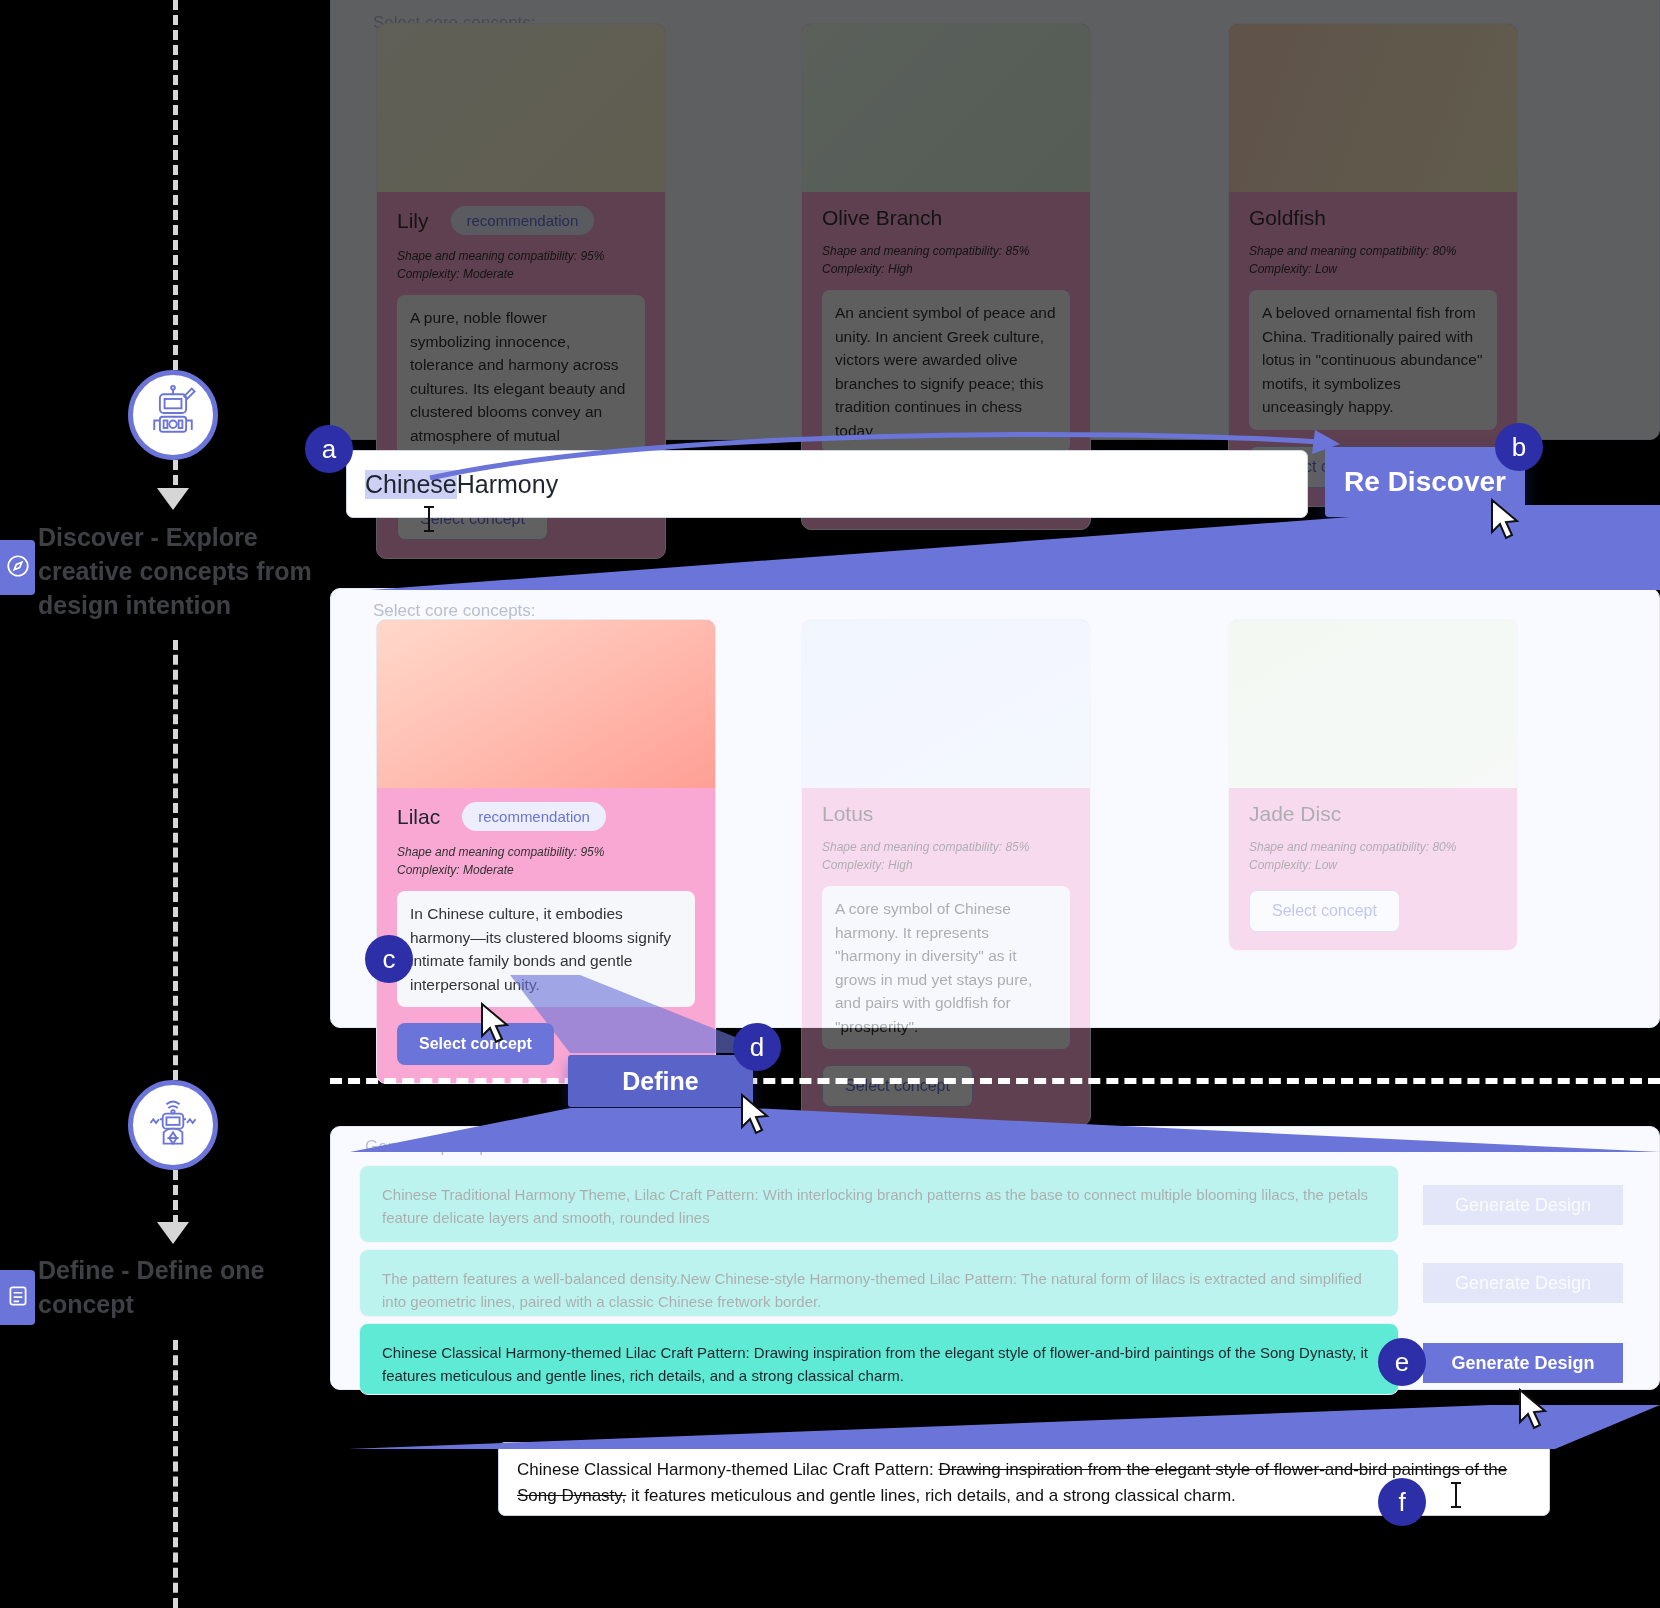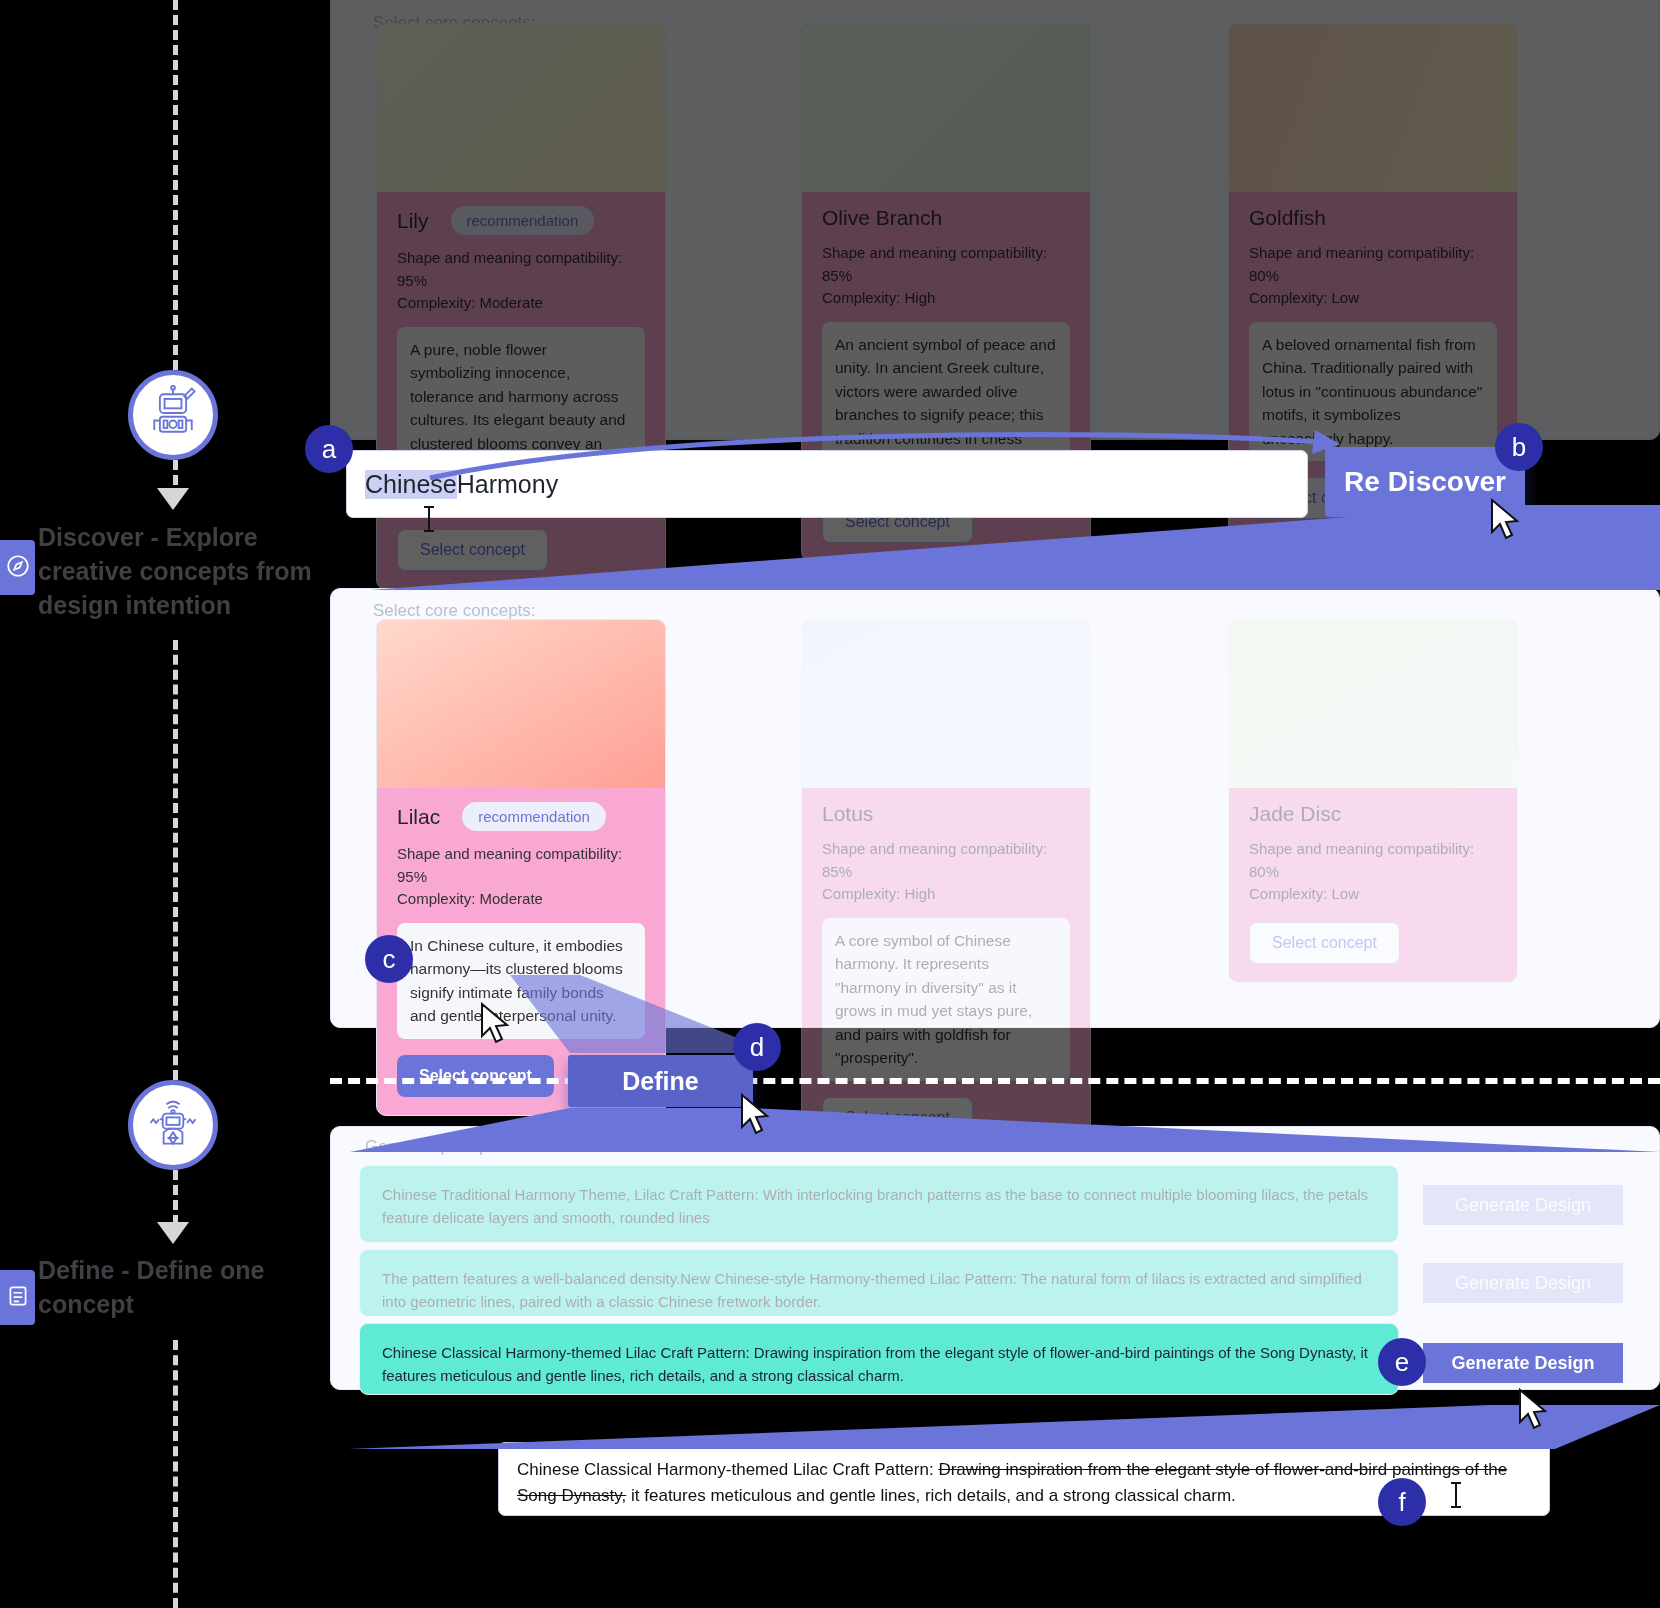--- a/index.html
+++ b/index.html
@@ -64,21 +64,21 @@
   }
   .card-img { width: 100%; height: 168px; }
   .card-body { padding: 14px 20px 18px 20px; }
   .card-title-row { display: flex; align-items: center; gap: 22px; }
   .card-title { font-size: 21px; font-weight: 500; }
   .pill {
     font-size: 15px; color: #6b74d8;
     background: #eceefb; border-radius: 20px;
     padding: 6px 16px;
   }
-  .card-meta { font-size: 15px; line-height: 1.5; margin-top: 12px; }
+  .card-meta { font-size: 12px; line-height: 1.5; margin-top: 12px; font-style: italic; }
   .card-desc {
     font-size: 15.5px; line-height: 1.52;
     background: #f6f7fa; border-radius: 8px;
     padding: 11px 13px; margin-top: 12px;
   }
   .btn-outline {
     display: inline-block; margin-top: 16px;
     font-size: 16px; color: #6b74d8;
     border: 1px solid #b9bff0; border-radius: 8px;
     padding: 11px 22px; background: #fff;
@@ -314,21 +314,21 @@
 <svg class="cursor" style="left:1490px; top:498px; width:40px; height:50px;">
   <polygon points="2,2 2,34 10,26 16,40 22,37 16,24 27,23" fill="#fff" stroke="#111" stroke-width="2"></polygon>
 </svg>
 
 <div class="marker" style="left:305px; top:425px;">a</div>
 <div class="marker" style="left:1495px; top:423px;">b</div>
 
 <div class="panel" id="define-panel" style="left:330px; top:588px; width:1330px; height:440px;">
   <div class="panel-label" style="left:42px; top:12px;">Select core concepts:</div>
 
-  <div class="card" style="left:45px; top:30px; width:290px; border:1px solid #e6e9f4;">
+  <div class="card" style="left:45px; top:30px; width:340px; border:1px solid #e6e9f4;">
     <div class="card-img" style="background:linear-gradient(150deg,#ffd9cb,#ff9f95);"></div>
     <div class="card-body">
       <div class="card-title-row">
         <span class="card-title" style="color:#1f2430;">Lilac</span>
         <span class="pill">recommendation</span>
       </div>
       <div class="card-meta" style="color:#333;">
         <div>Shape and meaning compatibility: 95%</div>
         <div>Complexity: Moderate</div>
       </div>

